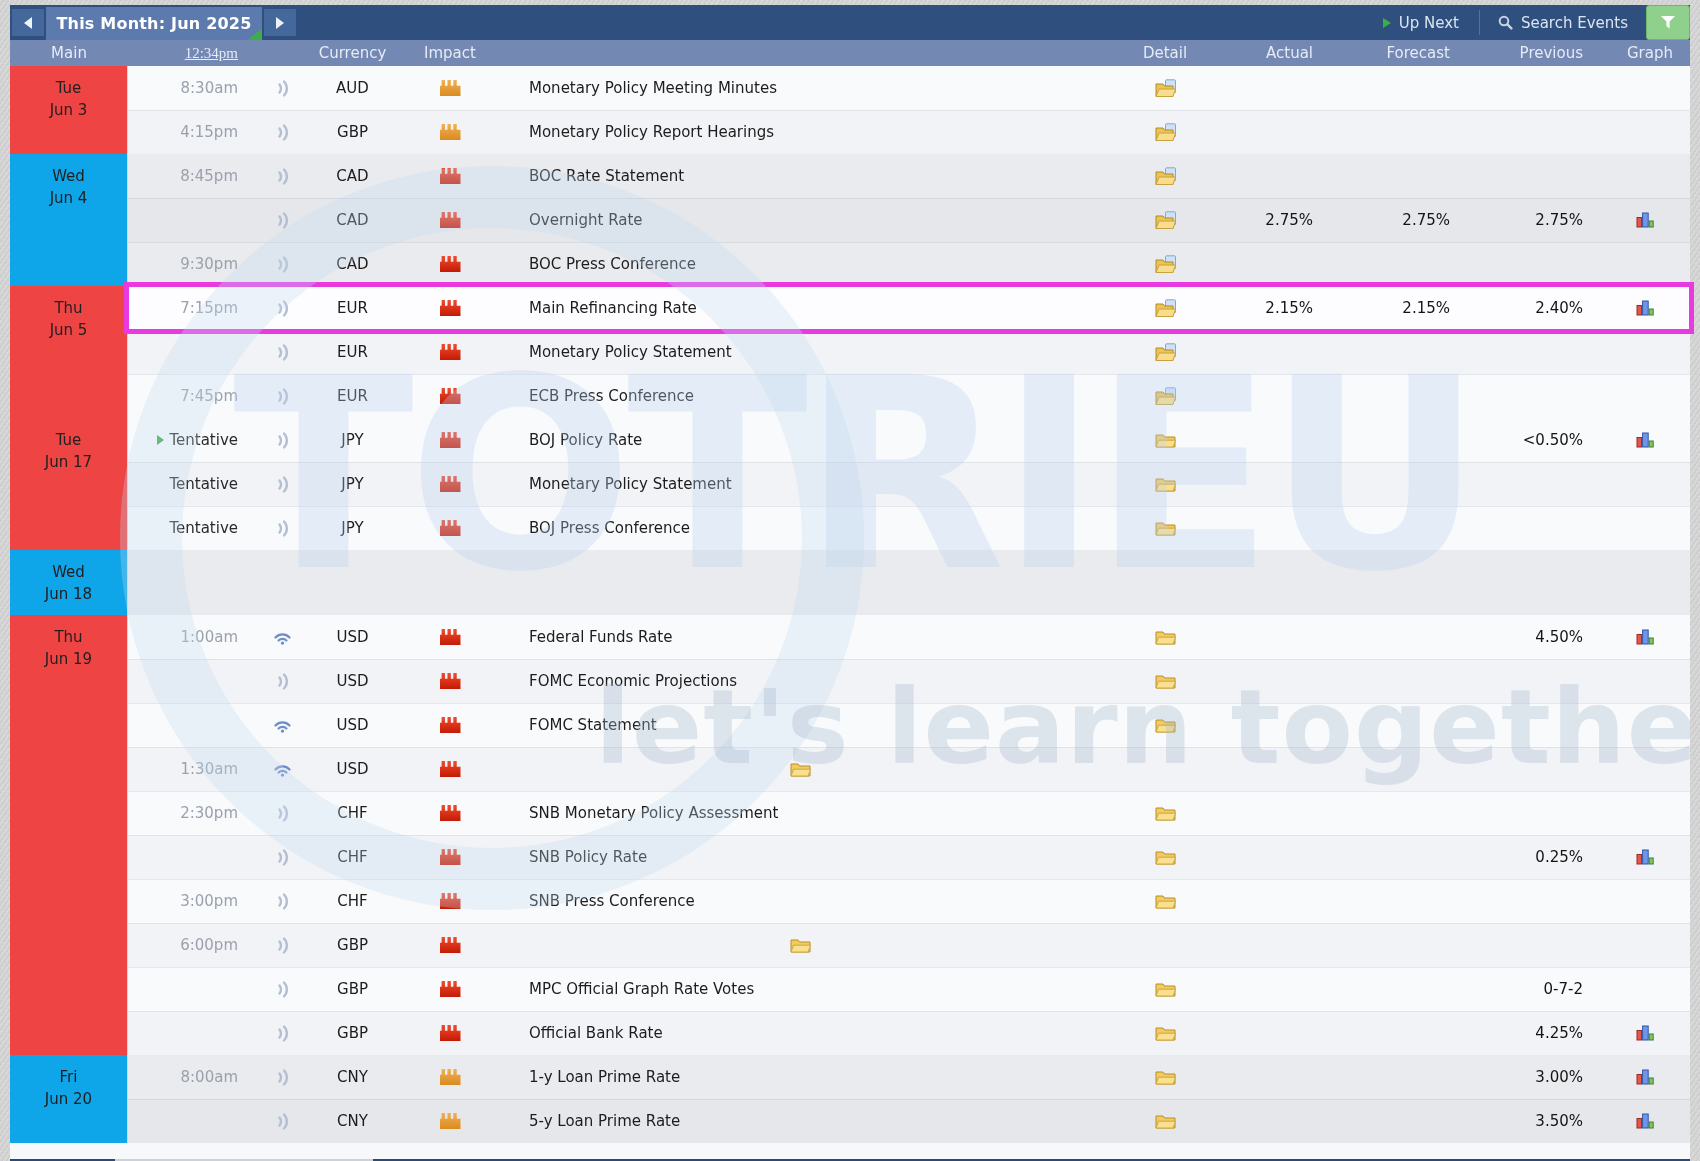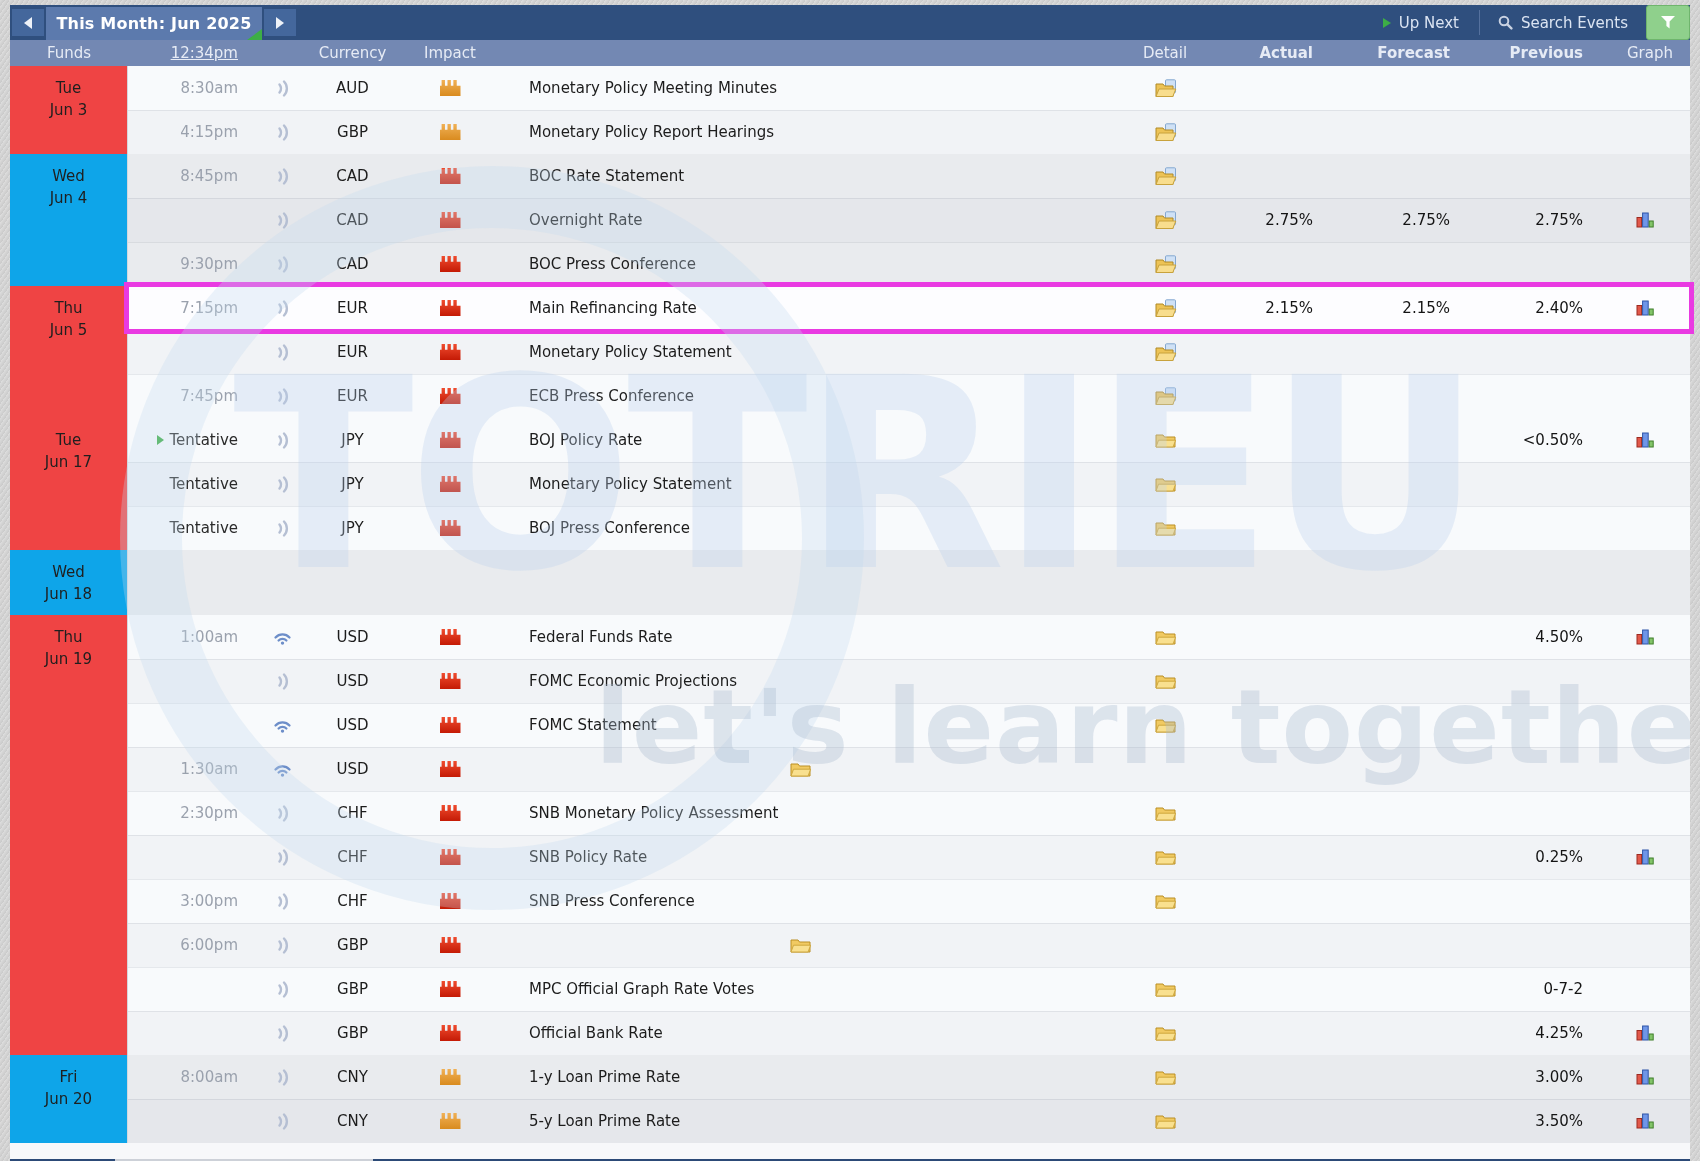--- a/index.html
+++ b/index.html
@@ -29,22 +29,22 @@
   .searchbox{display:flex;align-items:center;gap:8px;padding:14px 18px;color:#dbe4f2;font-size:15px;cursor:pointer;}
   .filter-btn{width:44px;background:#8fd08c;border:1px solid #6fb56d;border-radius:3px;
     display:flex;align-items:center;justify-content:center;cursor:pointer;}
 
   
   .header-row{height:26px;background:#7388b3;color:#e6ebf5;font-size:15px;
     display:grid;grid-template-columns:118px 122px 65px 75px 120px 580px 150px 78px 137px 133px 102px;
     align-items:center;}
   .hc{white-space:nowrap;}
   .hc.center{justify-self:center;}
-  .hc.right{justify-self:end;padding-right:5px;font-weight:bold;}
-  .hc.time{justify-self:end;padding-right:12px;text-decoration:underline;cursor:pointer;}
+  .hc.right{justify-self:end;padding-right:5px;}
+  .hc.time{justify-self:end;padding-right:12px;text-decoration:underline;cursor:pointer;font-family:Liberation Serif, serif;}
   .hc.graph{justify-self:center;padding-left:22px;}
 
   
   .calendar{position:relative;background:#f4f5f8;}
   .day-block{display:flex;box-shadow:inset 0 1px 0 #c8cbd2;}
   .date-cell{width:117px;border-right:1px solid #d4d7dd;flex:none;
     display:flex;flex-direction:column;align-items:center;padding-top:11px;
     font-size:15px;color:#1f1f1f;line-height:22px;}
   .rows{flex:1;display:flex;flex-direction:column;}
   .day-light .date-cell{background:#ef4444;}
@@ -121,21 +121,21 @@
       </div>
       <button class="filter-btn">
         <svg width="14" height="13" viewBox="0 0 14 13">
           <polygon points="0,0 14,0 8.6,5.6 8.6,12.6 5.4,10 5.4,5.6" fill="#ffffff"></polygon>
         </svg>
       </button>
     </div>
   </div>
 
   <div class="header-row">
-    <span class="hc center">Funds</span>
+    <span class="hc center">Main</span>
     <span class="hc time">12:34pm</span>
     <span class="hc center"></span>
     <span class="hc center">Currency</span>
     <span class="hc center">Impact</span>
     <span class="hc"></span>
     <span class="hc center">Detail</span>
     <span class="hc right">Actual</span>
     <span class="hc right">Forecast</span>
     <span class="hc right">Previous</span>
     <span class="hc graph">Graph</span>

